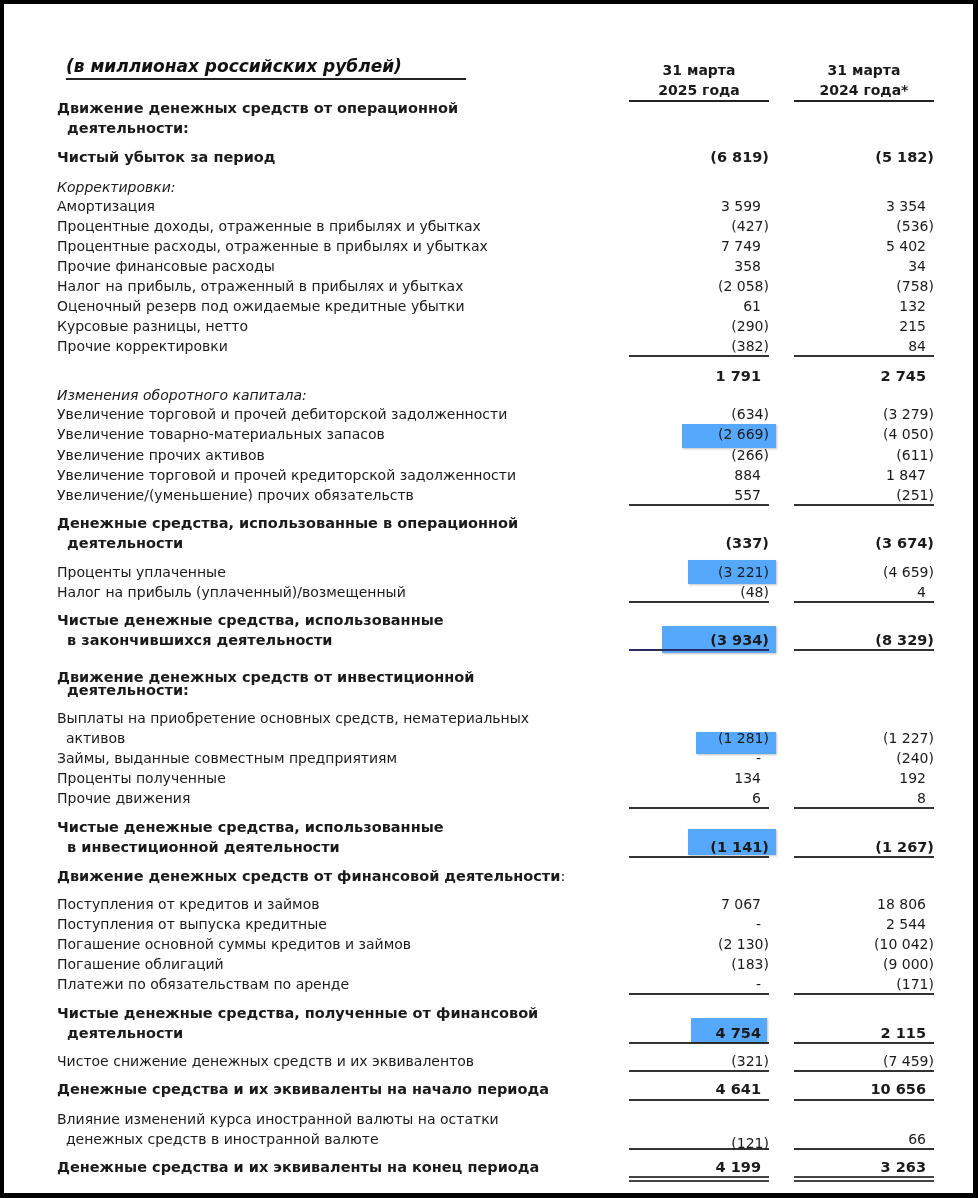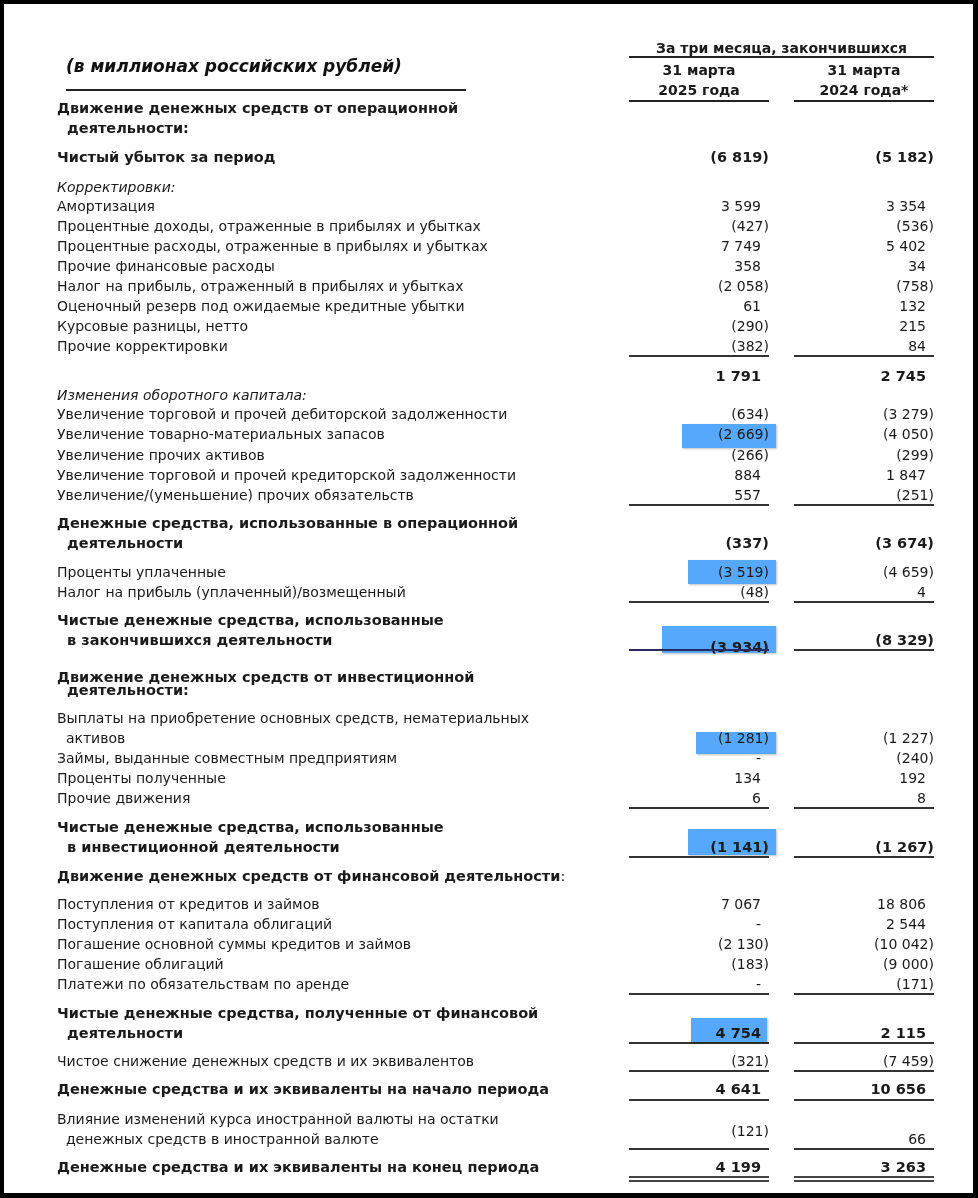--- a/index.html
+++ b/index.html
@@ -5,21 +5,21 @@
   html, body { margin: 0; padding: 0; background: #000; }
   body { width: 978px; height: 1198px; position: relative; overflow: hidden; }
   .page {
     position: absolute; left: 3px; top: 3px; width: 969px; height: 1189px;
     background: #fff; border: 1px solid #000;
     font-family: "DejaVu Sans", sans-serif; color: #1a1a1a;
   }
   .units {
     position: absolute; left: 62px; top: 52px; width: 400px;
     font-style: italic; font-weight: bold; font-size: 17px; color: #111;
-    border-bottom: 2px solid #222; padding-bottom: 13px;
+    border-bottom: 2px solid #222; padding-bottom: 2px;
   }
   .hdr-period {
     position: absolute; left: 625px; top: 36px; width: 305px; text-align: center;
     font-weight: bold; font-size: 14px; border-bottom: 2px solid #222; padding-bottom: 0;
   }
   .hdr-col {
     position: absolute; top: 56px; width: 140px; text-align: center;
     font-weight: bold; font-size: 14px; line-height: 20px;
     border-bottom: 2px solid #222; padding-bottom: 0;
   }
@@ -44,21 +44,20 @@
   .dbl.c1 { left: 625px; width: 140px; }
   .dbl.c2 { left: 790px; width: 140px; }
   .hl { position: absolute; background: #55a8fb; z-index: 1; box-shadow: 1px 1px 2px rgba(0,0,0,0.25); }
 </style>
 </head>
 <body>
 
 <div class="page">
 
   <div class="units">(в миллионах российских рублей)</div>
-  <div class="hdr-period">За три месяца, закончившихся</div>
   <div class="hdr-col c1">
     <div>31 марта</div>
     <div>2025 года</div>
   </div>
   <div class="hdr-col c2">
     <div>31 марта</div>
     <div>2024 года*</div>
   </div>
 
   <div class="row" style="top:94px">
@@ -134,21 +133,21 @@
   </div>
   <div class="row" style="top:420px">
     <div class="lbl">Увеличение товарно-материальных запасов</div>
     <div class="hl" style="left: 678px; top: 0px; width: 94px; height: 24px; background: rgb(85, 168, 251);"></div>
     <div class="v c1 paren"><span class="num">(2 669)</span></div>
     <div class="v c2 paren"><span class="num">(4 050)</span></div>
   </div>
   <div class="row" style="top:441px">
     <div class="lbl">Увеличение прочих активов</div>
     <div class="v c1 paren"><span class="num">(266)</span></div>
-    <div class="v c2 paren"><span class="num">(299)</span></div>
+    <div class="v c2 paren"><span class="num">(611)</span></div>
   </div>
   <div class="row" style="top:461px">
     <div class="lbl">Увеличение торговой и прочей кредиторской задолженности</div>
     <div class="v c1 nopar"><span class="num">884</span></div>
     <div class="v c2 nopar"><span class="num">1 847</span></div>
   </div>
   <div class="row" style="top:481px">
     <div class="lbl">Увеличение/(уменьшение) прочих обязательств</div>
     <div class="v c1 nopar"><span class="num">557</span></div>
     <div class="v c2 paren"><span class="num">(251)</span></div>
@@ -159,36 +158,36 @@
   <div class="row" style="top:509px">
     <div class="lbl bold" style="top:0">Денежные средства, использованные в операционной</div>
     <div class="lbl bold" style="top:20px">  деятельности</div>
     <div class="v bold c1 paren" style="top:20px"><span class="num">(337)</span></div>
     <div class="v bold c2 paren" style="top:20px"><span class="num">(3 674)</span></div>
   </div>
 
   <div class="row" style="top:558px">
     <div class="lbl">Проценты уплаченные</div>
     <div class="hl" style="left: 684px; top: -2px; width: 88px; height: 24px; background: rgb(85, 168, 251);"></div>
-    <div class="v c1 paren"><span class="num">(3 519)</span></div>
+    <div class="v c1 paren"><span class="num">(3 221)</span></div>
     <div class="v c2 paren"><span class="num">(4 659)</span></div>
   </div>
   <div class="row" style="top:578px">
     <div class="lbl">Налог на прибыль (уплаченный)/возмещенный</div>
     <div class="v c1 paren"><span class="num">(48)</span></div>
     <div class="v c2 nopar"><span class="num">4</span></div>
   </div>
   <div class="ul c1" style="top:597px"></div>
   <div class="ul c2" style="top:597px"></div>
 
   <div class="row" style="top:606px">
     <div class="lbl bold" style="top:0">Чистые денежные средства, использованные</div>
     <div class="lbl bold" style="top:20px">  в закончившихся деятельности</div>
     <div class="hl" style="left: 658px; top: 16px; width: 114px; height: 27px; background: rgb(85, 168, 251);"></div>
-    <div class="v bold c1 paren" style="top:27px"><span class="num">(3 934)</span></div>
+    <div class="v bold c1 paren" style="top:20px"><span class="num">(3 934)</span></div>
     <div class="v bold c2 paren" style="top:20px"><span class="num">(8 329)</span></div>
   </div>
   <div class="ul c1" style="top:645px;z-index:3;background:#2a2a60"></div>
   <div class="ul c2" style="top:645px"></div>
 
   <div class="row" style="top:656px">
     <div class="lbl bold" style="top:7px">Движение денежных средств от инвестиционной</div>
     <div class="lbl bold" style="top:20px">  деятельности:</div>
   </div>
 
@@ -229,21 +228,21 @@
 
   <div class="row" style="top:862px">
     <div class="lbl bold"><span>Движение денежных средств от финансовой деятельности</span><span style="font-weight:normal">:</span></div>
   </div>
   <div class="row" style="top:890px">
     <div class="lbl">Поступления от кредитов и займов</div>
     <div class="v c1 nopar"><span class="num">7 067</span></div>
     <div class="v c2 nopar"><span class="num">18 806</span></div>
   </div>
   <div class="row" style="top:910px">
-    <div class="lbl">Поступления от капитала облигаций</div>
+    <div class="lbl">Поступления от выпуска кредитные</div>
     <div class="v c1 nopar"><span class="num">-</span></div>
     <div class="v c2 nopar"><span class="num">2 544</span></div>
   </div>
   <div class="row" style="top:930px">
     <div class="lbl">Погашение основной суммы кредитов и займов</div>
     <div class="v c1 paren"><span class="num">(2 130)</span></div>
     <div class="v c2 paren"><span class="num">(10 042)</span></div>
   </div>
   <div class="row" style="top:950px">
     <div class="lbl">Погашение облигаций</div>
@@ -280,21 +279,21 @@
     <div class="lbl bold">Денежные средства и их эквиваленты на начало периода</div>
     <div class="v bold c1 nopar"><span class="num">4 641</span></div>
     <div class="v bold c2 nopar"><span class="num">10 656</span></div>
   </div>
   <div class="ul c1" style="top:1095px"></div>
   <div class="ul c2" style="top:1095px"></div>
 
   <div class="row" style="top:1105px">
     <div class="lbl" style="top:0">Влияние изменений курса иностранной валюты на остатки</div>
     <div class="lbl" style="top:20px">  денежных средств в иностранной валюте</div>
-    <div class="v c1 paren" style="top:12px"><span class="num">(121)</span></div>
+    <div class="v c1 paren" style="top:24px"><span class="num">(121)</span></div>
     <div class="v c2 nopar" style="top:20px"><span class="num">66</span></div>
   </div>
   <div class="ul c1" style="top:1144px"></div>
   <div class="ul c2" style="top:1144px"></div>
 
   <div class="row" style="top:1153px">
     <div class="lbl bold">Денежные средства и их эквиваленты на конец периода</div>
     <div class="v bold c1 nopar"><span class="num">4 199</span></div>
     <div class="v bold c2 nopar"><span class="num">3 263</span></div>
   </div>

